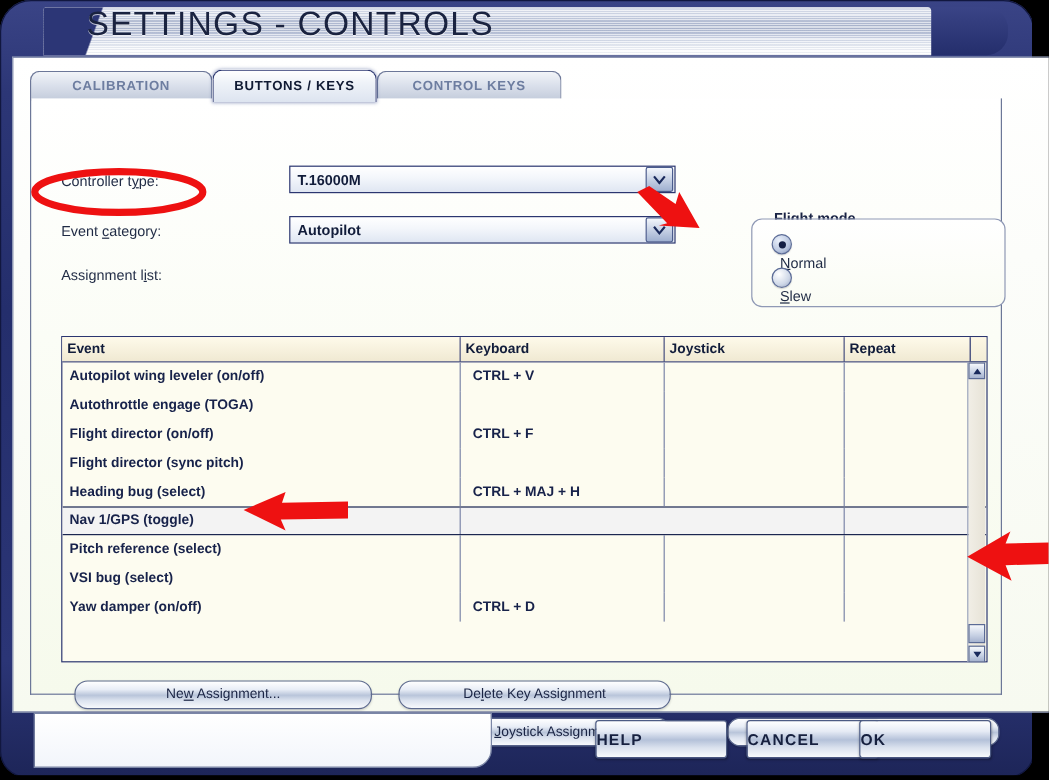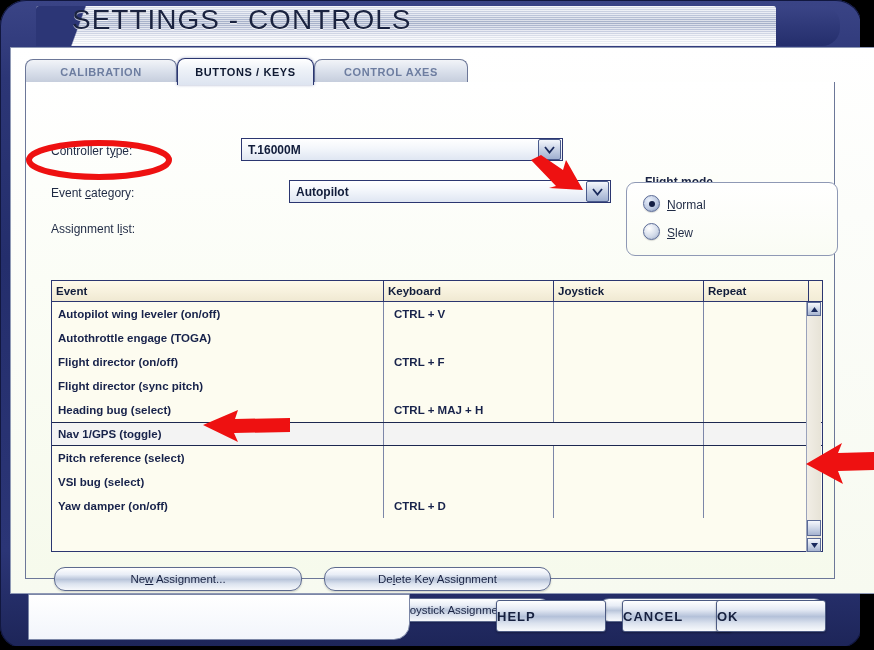--- a/index.html
+++ b/index.html
@@ -117,21 +117,21 @@
   
   .groupbox{
     position:absolute;left:600px;top:100px;width:210px;height:72px;
     border:1px solid #8f99b5;border-radius:9px;
     background:linear-gradient(180deg,#ffffff,#fafcf4);
   }
   .group-title{
     position:absolute;left:614px;top:93px;background:#fdfef9;
     padding:0 5px;font-size:12px;font-weight:bold;color:#1a2444;
   }
-  .radio-row{position:absolute;display:flex;align-items:flex-end;}
+  .radio-row{position:absolute;display:flex;align-items:flex-start;flex-direction:column;}
   .radio{
     width:15px;height:15px;border-radius:50%;
     background:radial-gradient(circle at 35% 30%,#ffffff,#cfd8e8 60%,#95a3c0);
     border:1px solid #5b6b96;
     display:flex;align-items:center;justify-content:center;
     box-shadow:0 1px 1px rgba(0,0,0,.15);
   }
   .radio.on{
     background:radial-gradient(circle at 35% 30%,#eaf0fb,#b9c6df 60%,#7f90b6);
   }
@@ -192,20 +192,21 @@
   }
 
   
   .btn3d{
     position:absolute;height:22px;
     background:linear-gradient(180deg,#ffffff 0%,#e8edf6 30%,#b9c5da 52%,#dce3ef 72%,#f7f9fc 100%);
     border:1px solid #5d6a8e;border-radius:11px;
     display:flex;align-items:center;justify-content:center;
     font-size:11.5px;color:#1a2444;
     box-shadow:0 1px 2px rgba(0,0,0,.18);
+    margin-left:8px;
   }
 
   
   .bottombar{
     position:absolute;left:10px;top:592px;width:838px;height:50px;
   }
   .statuspanel{
     position:absolute;left:18px;top:2px;width:380px;height:44px;
     background:linear-gradient(180deg,#ffffff,#f2f5fb);
     border:1px solid #7b86a6;border-radius:0 0 16px 0;
@@ -240,42 +241,42 @@
   <div class="client">
 
     <div class="tabstrip">
       <div class="tab" id="tab0">
         <span>CALIBRATION</span>
       </div>
       <div class="tab active" id="tab1">
         <span>BUTTONS / KEYS</span>
       </div>
       <div class="tab" id="tab2">
-        <span>CONTROL AXES</span>
+        <span>CONTROL KEYS</span>
       </div>
     </div>
 
     <div class="panel">
 
       <div class="flabel" style="left:25px;top:62px;">
         <span>Controller t</span><span class="acc">y</span><span>pe:</span>
       </div>
       <div class="combo" style="left:215px;top:56px;width:320px;">
         <div class="val">T.16000M</div>
         <div class="btn">
           <svg width="11" height="8" viewBox="0 0 11 8">
             <path d="M1 1 L5.5 6.5 L10 1" stroke="#1a2a5c" stroke-width="1.8" fill="none"></path>
           </svg>
         </div>
       </div>
 
       <div class="flabel" style="left:25px;top:104px;">
         <span>Event </span><span class="acc">c</span><span>ategory:</span>
       </div>
-      <div class="combo" style="left:215px;top:98px;width:320px;margin-left:48px;">
+      <div class="combo" style="left:215px;top:98px;width:320px;">
         <div class="val">Autopilot</div>
         <div class="btn">
           <svg width="11" height="8" viewBox="0 0 11 8">
             <path d="M1 1 L5.5 6.5 L10 1" stroke="#1a2a5c" stroke-width="1.8" fill="none"></path>
           </svg>
         </div>
       </div>
 
       <div class="flabel" style="left:25px;top:140px;">
         <span>Assignment l</span><span class="acc">i</span><span>st:</span>

